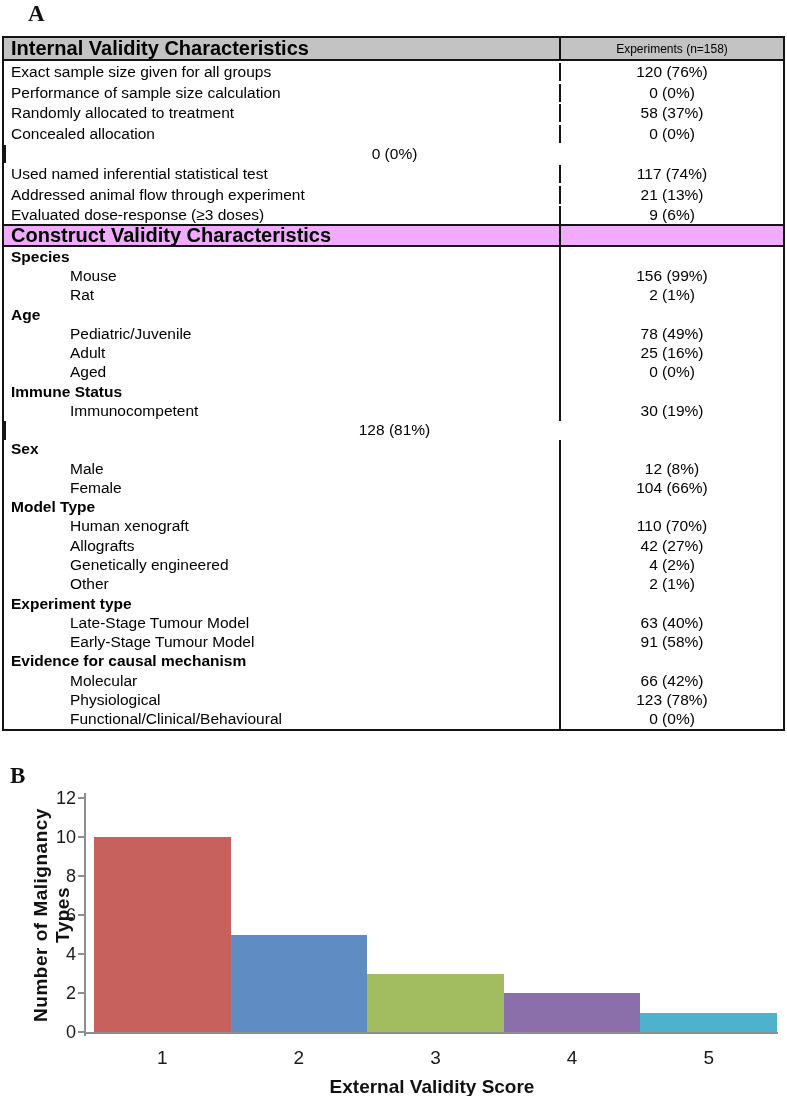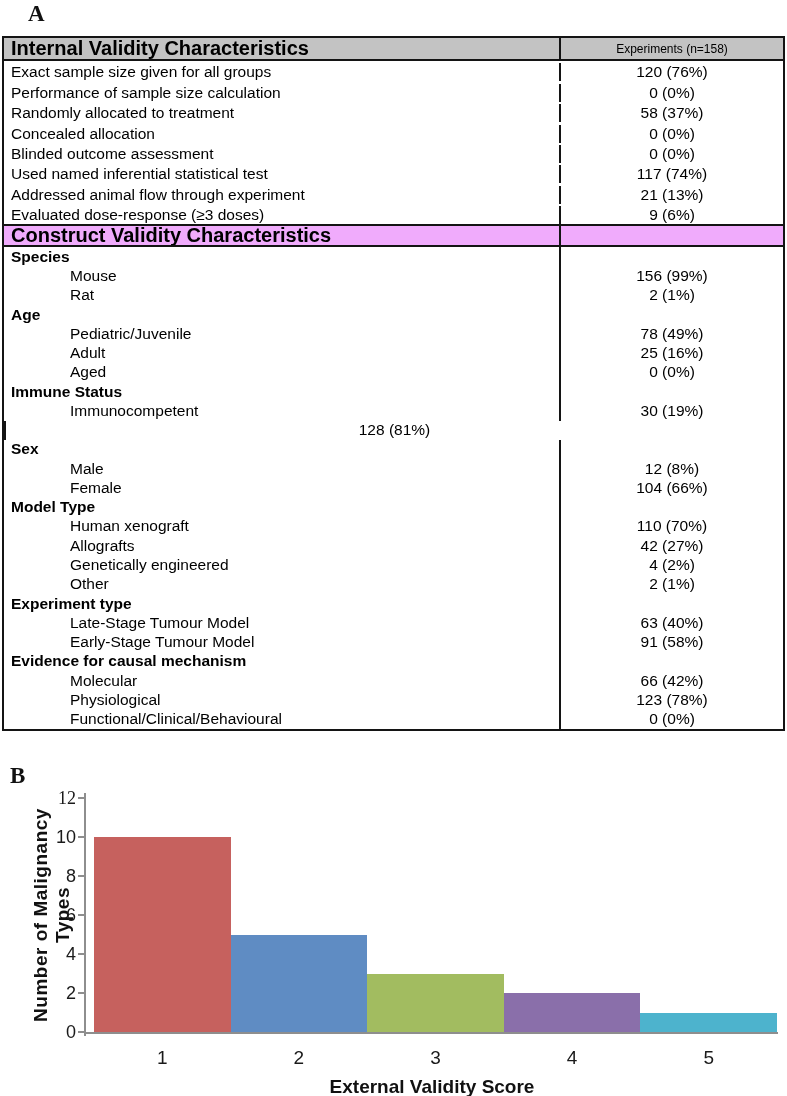--- a/index.html
+++ b/index.html
@@ -75,21 +75,20 @@
       </div>
       <div class="trow h-int item-flat">
         <div class="cl">Randomly allocated to treatment</div>
         <div class="cr">58 (37%)</div>
       </div>
       <div class="trow h-int item-flat">
         <div class="cl">Concealed allocation</div>
         <div class="cr">0 (0%)</div>
       </div>
       <div class="trow h-int item-flat">
-        <div class="cl">Blinded outcome assessment</div>
         <div class="cr">0 (0%)</div>
       </div>
       <div class="trow h-int item-flat">
         <div class="cl">Used named inferential statistical test</div>
         <div class="cr">117 (74%)</div>
       </div>
       <div class="trow h-int item-flat">
         <div class="cl">Addressed animal flow through experiment</div>
         <div class="cr">21 (13%)</div>
       </div>
@@ -218,21 +217,21 @@
       <div class="ytick-label" style="top: 228px;">2</div>
       <div class="ytick" style="top: 198px;"></div>
       <div class="ytick-label" style="top: 189px;">4</div>
       <div class="ytick" style="top: 159px;"></div>
       <div class="ytick-label" style="top: 150px;">6</div>
       <div class="ytick" style="top: 120px;"></div>
       <div class="ytick-label" style="top: 111px;">8</div>
       <div class="ytick" style="top: 81px;"></div>
       <div class="ytick-label" style="top: 72px;">10</div>
       <div class="ytick" style="top: 42px;"></div>
-      <div class="ytick-label" style="top: 33px; font-family: Liberation Serif, serif;">12</div>
+      <div class="ytick-label" style="top: 33px;">12</div>
     </div>
   <div id="bars">
       <div class="bar" style="height: 195px; background: rgb(198, 97, 94);"></div>
       <div class="bar" style="height: 97.5px; background: rgb(95, 140, 195);"></div>
       <div class="bar" style="height: 58.5px; background: rgb(162, 188, 96);"></div>
       <div class="bar" style="height: 39px; background: rgb(138, 111, 170);"></div>
       <div class="bar" style="height: 19.5px; background: rgb(77, 179, 205);"></div>
     </div>
   <div id="xlabels">
       <div class="xtick-label">1</div>

